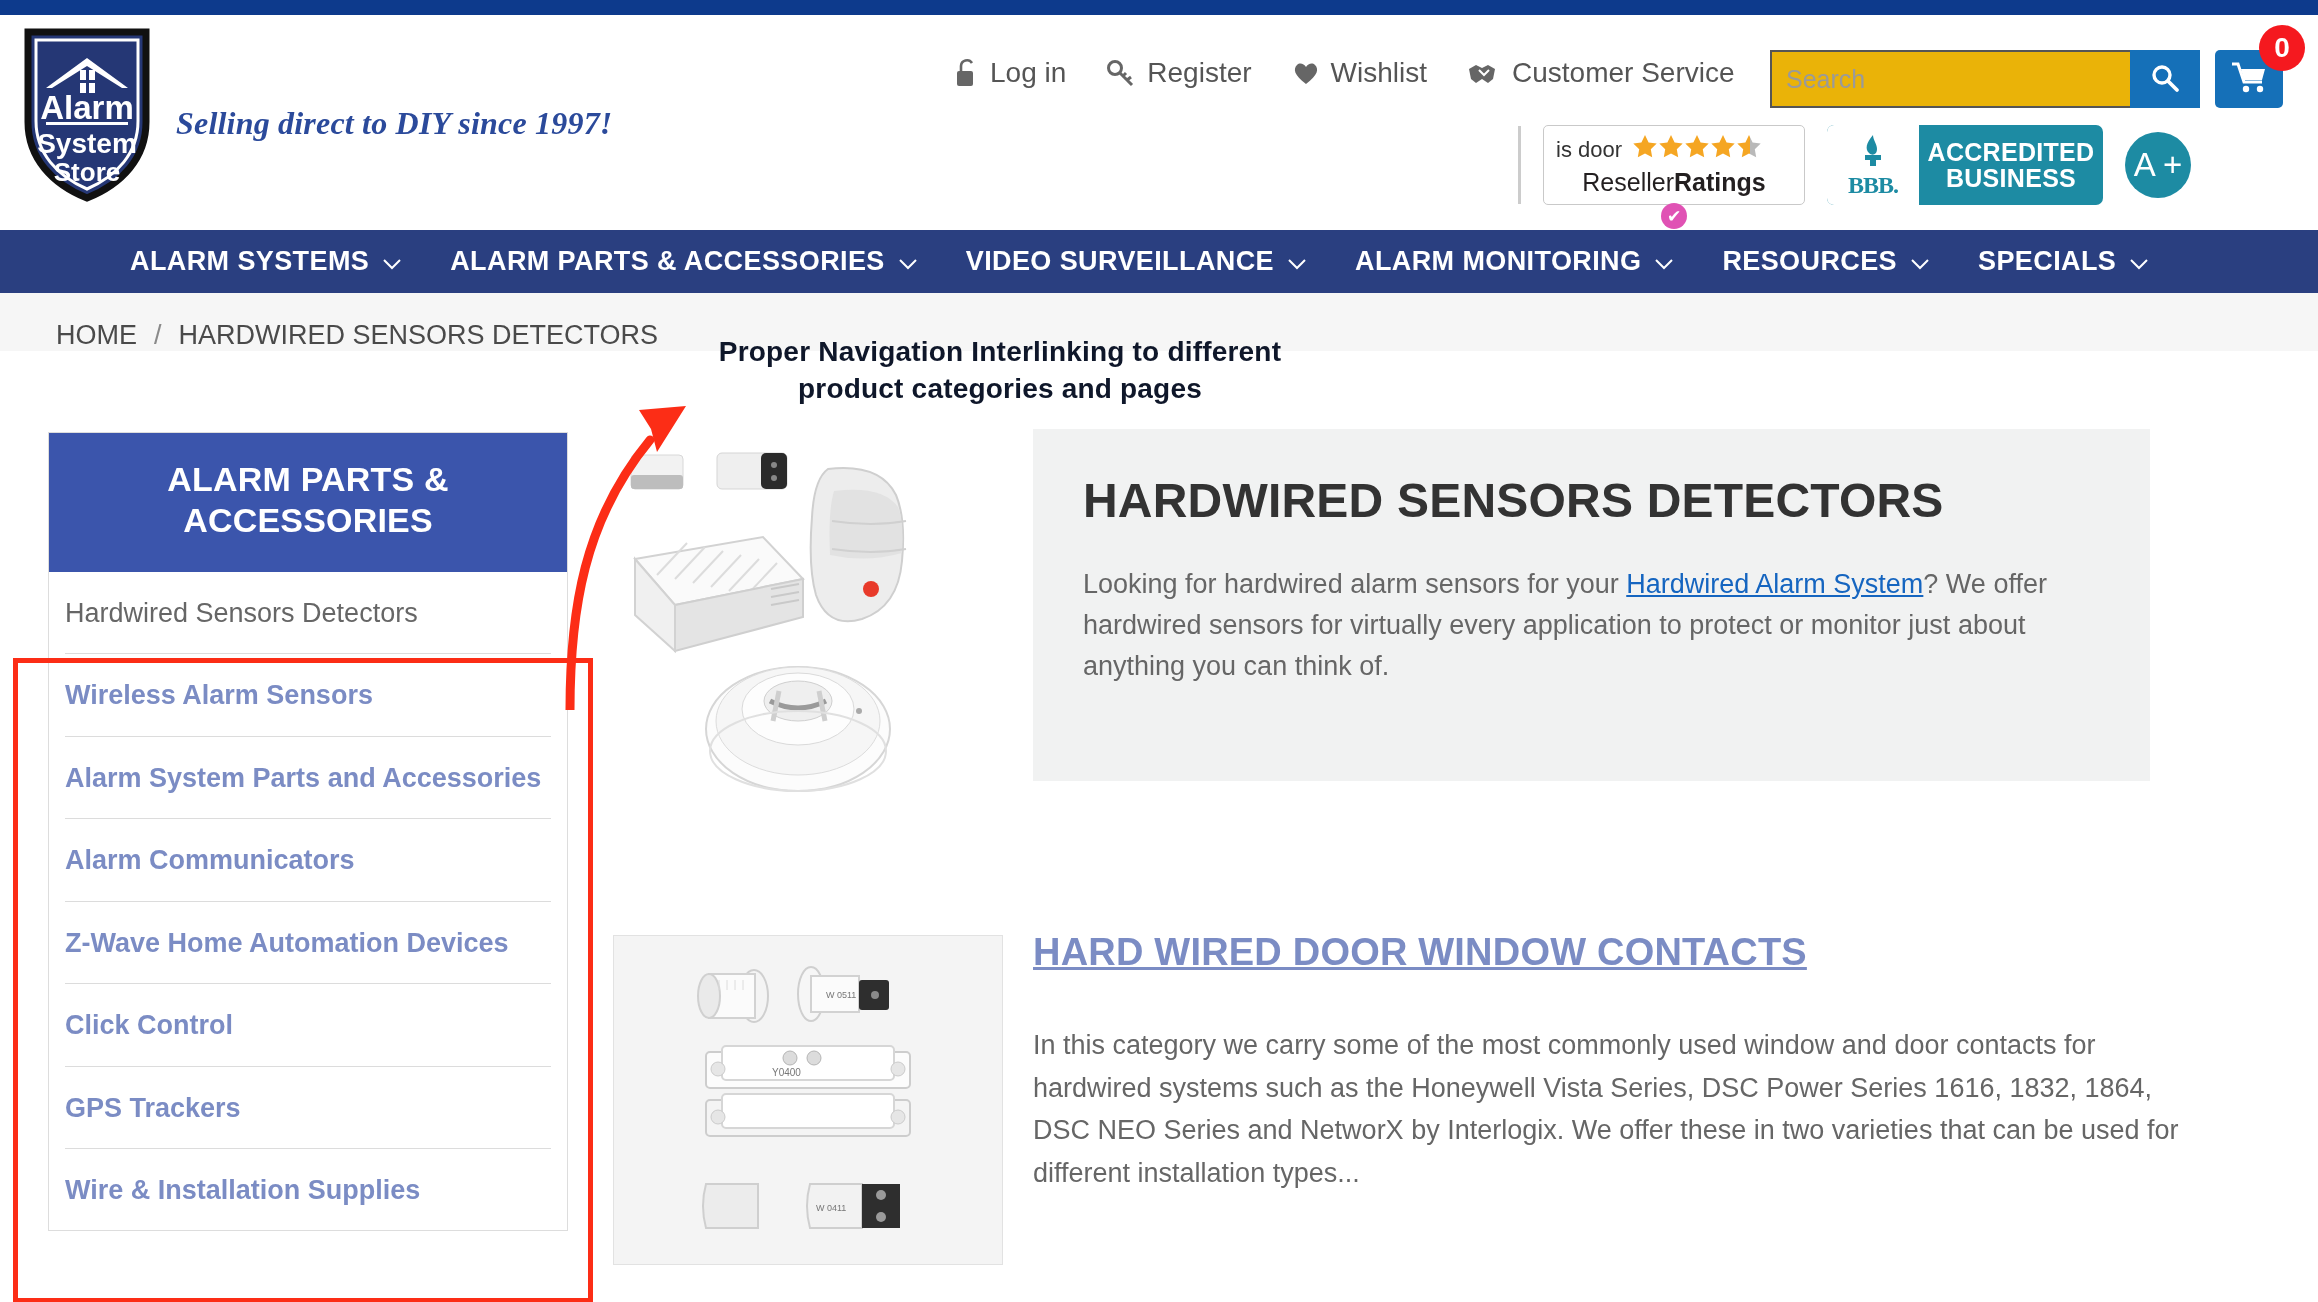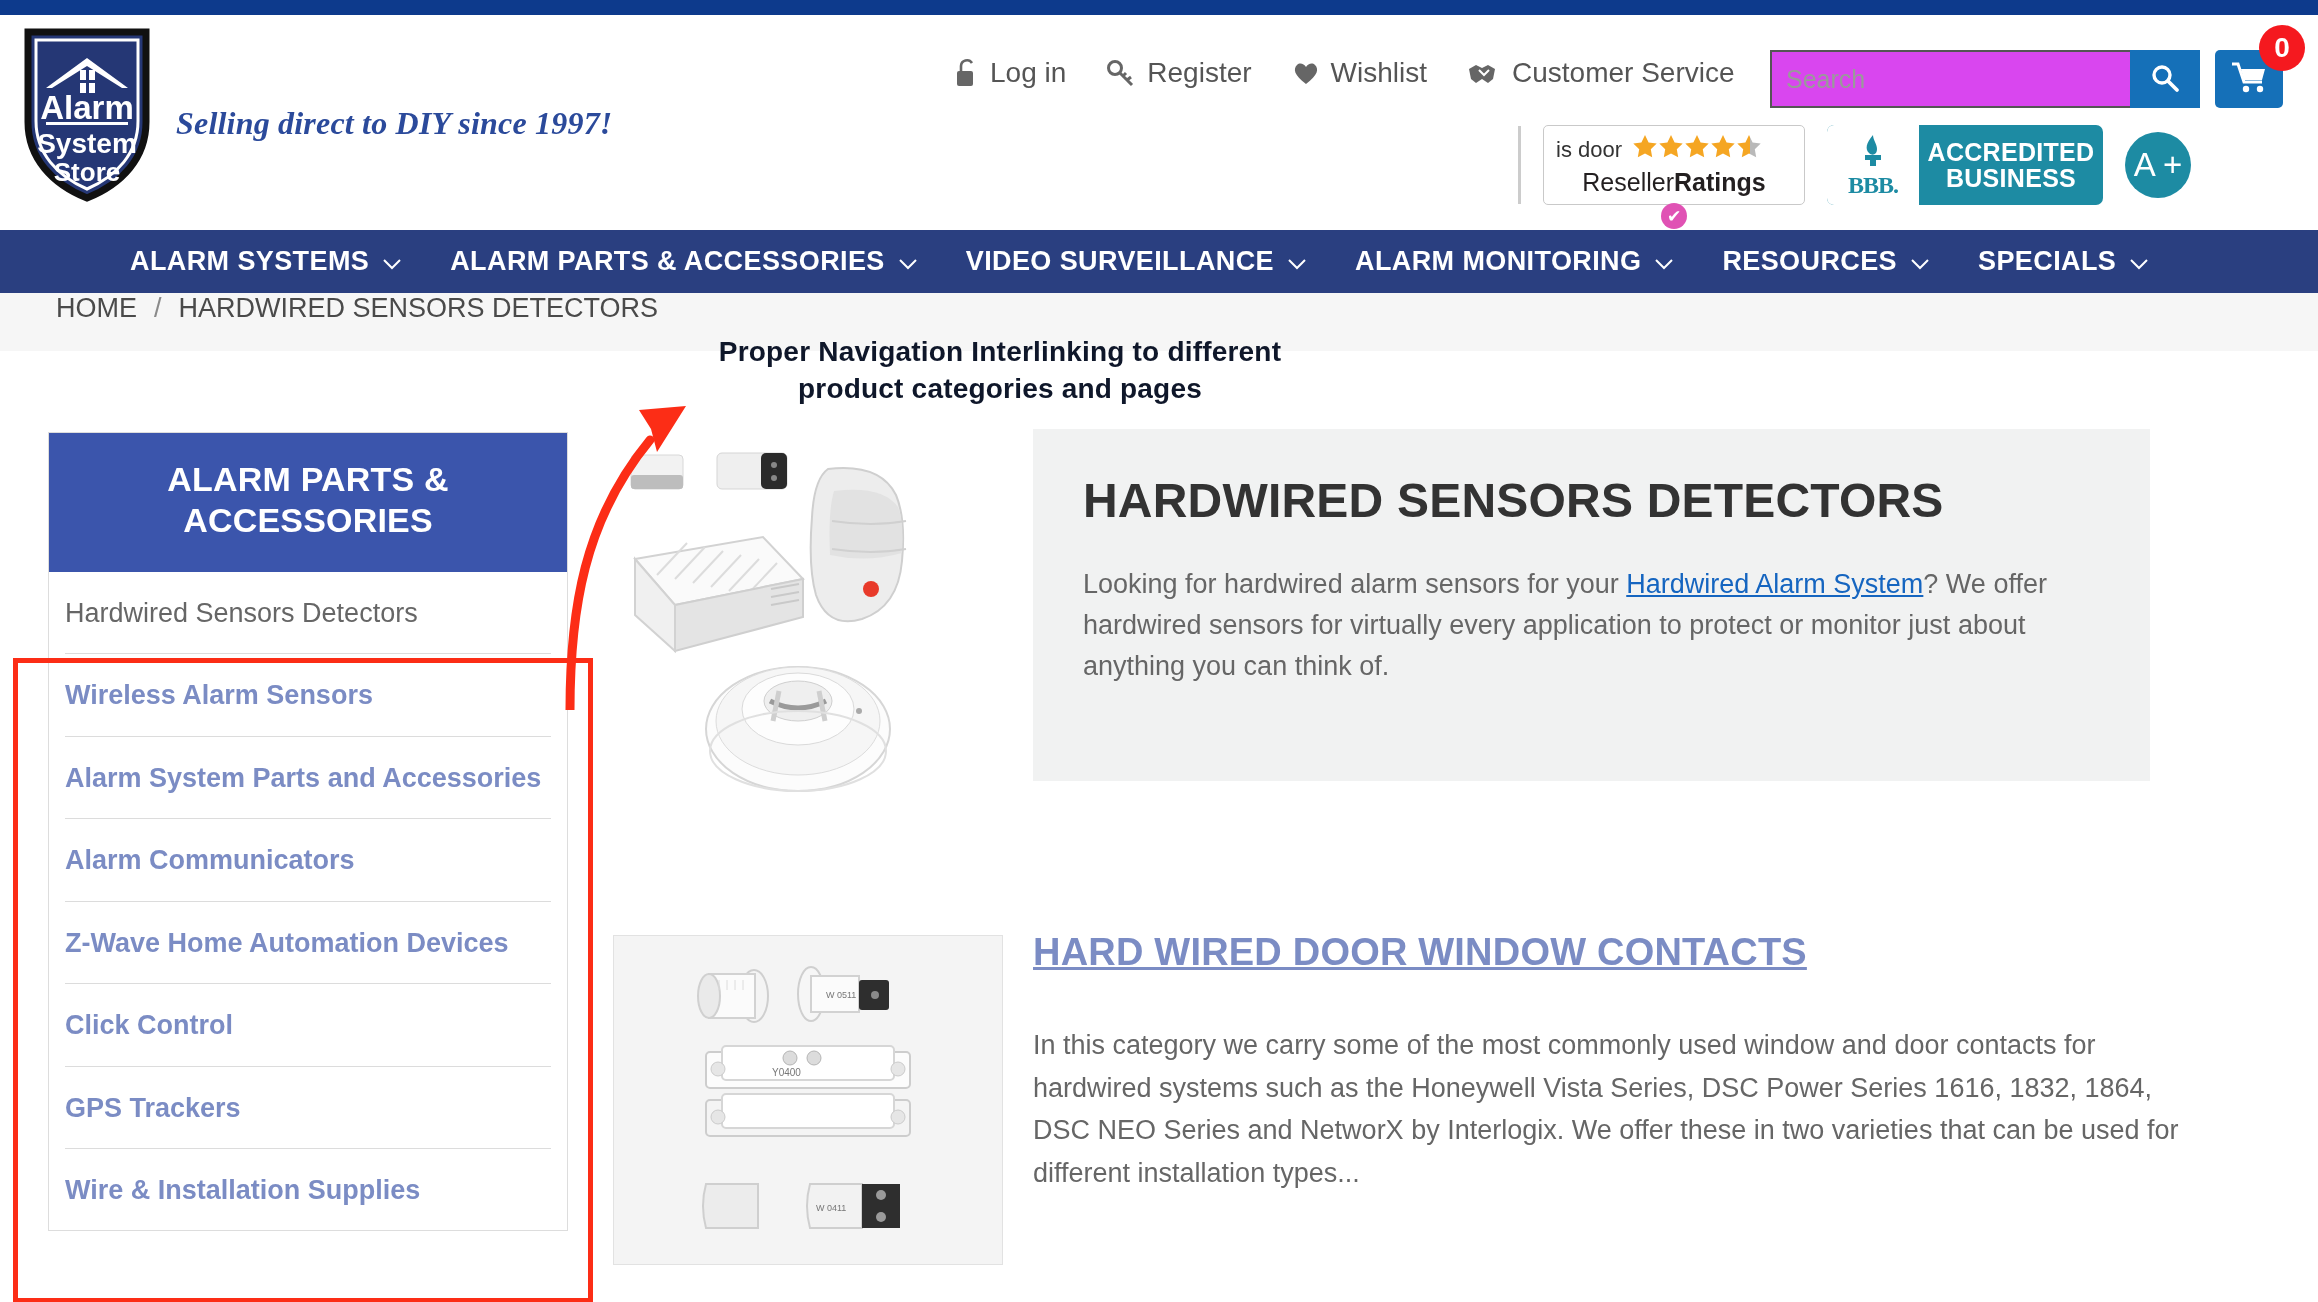--- a/index.html
+++ b/index.html
@@ -55,21 +55,21 @@
   .search-wrap {
     position: absolute; left: 1770px; top: 35px;
     display: flex; height: 58px;
   }
   .search-input {
     width: 360px; height: 58px;
     border: 2px solid #555; border-right: none;
     font-size: 25px; color: #333;
     padding: 0 14px; outline: none;
     font-family: "Liberation Sans", sans-serif;
-    background: #d946ef;
+    background: #eab308;
   }
   .search-input::placeholder { color: #9a9a9a; }
   .search-btn {
     width: 70px; height: 58px; border: none;
     background: #1570b8; cursor: pointer;
     display: flex; align-items: center; justify-content: center;
   }
   .cart-btn {
     position: absolute; left: 2215px; top: 35px;
     width: 68px; height: 58px; background: #1570b8;
@@ -148,21 +148,21 @@
     letter-spacing: 0.4px; cursor: pointer;
     padding: 0 24px; white-space: nowrap;
   }
   .chev { display: inline-block; }
 
   
   .crumb-bar {
     position: absolute; left: 0; top: 293px;
     width: 2318px; height: 58px;
     background: #f6f6f6;
-    display: flex; align-items: flex-start;
+    display: flex; align-items: flex-end;
     padding-left: 56px; gap: 17px;
   }
   .crumb-link { font-size: 27px; color: #4a4a4a; cursor: pointer; }
   .crumb-sep { font-size: 27px; color: #8a8a8a; }
   .crumb-cur { font-size: 27px; color: #4a4a4a; }
 
   
   .anno-text {
     position: absolute; left: 690px; top: 333px;
     width: 620px; text-align: center;

